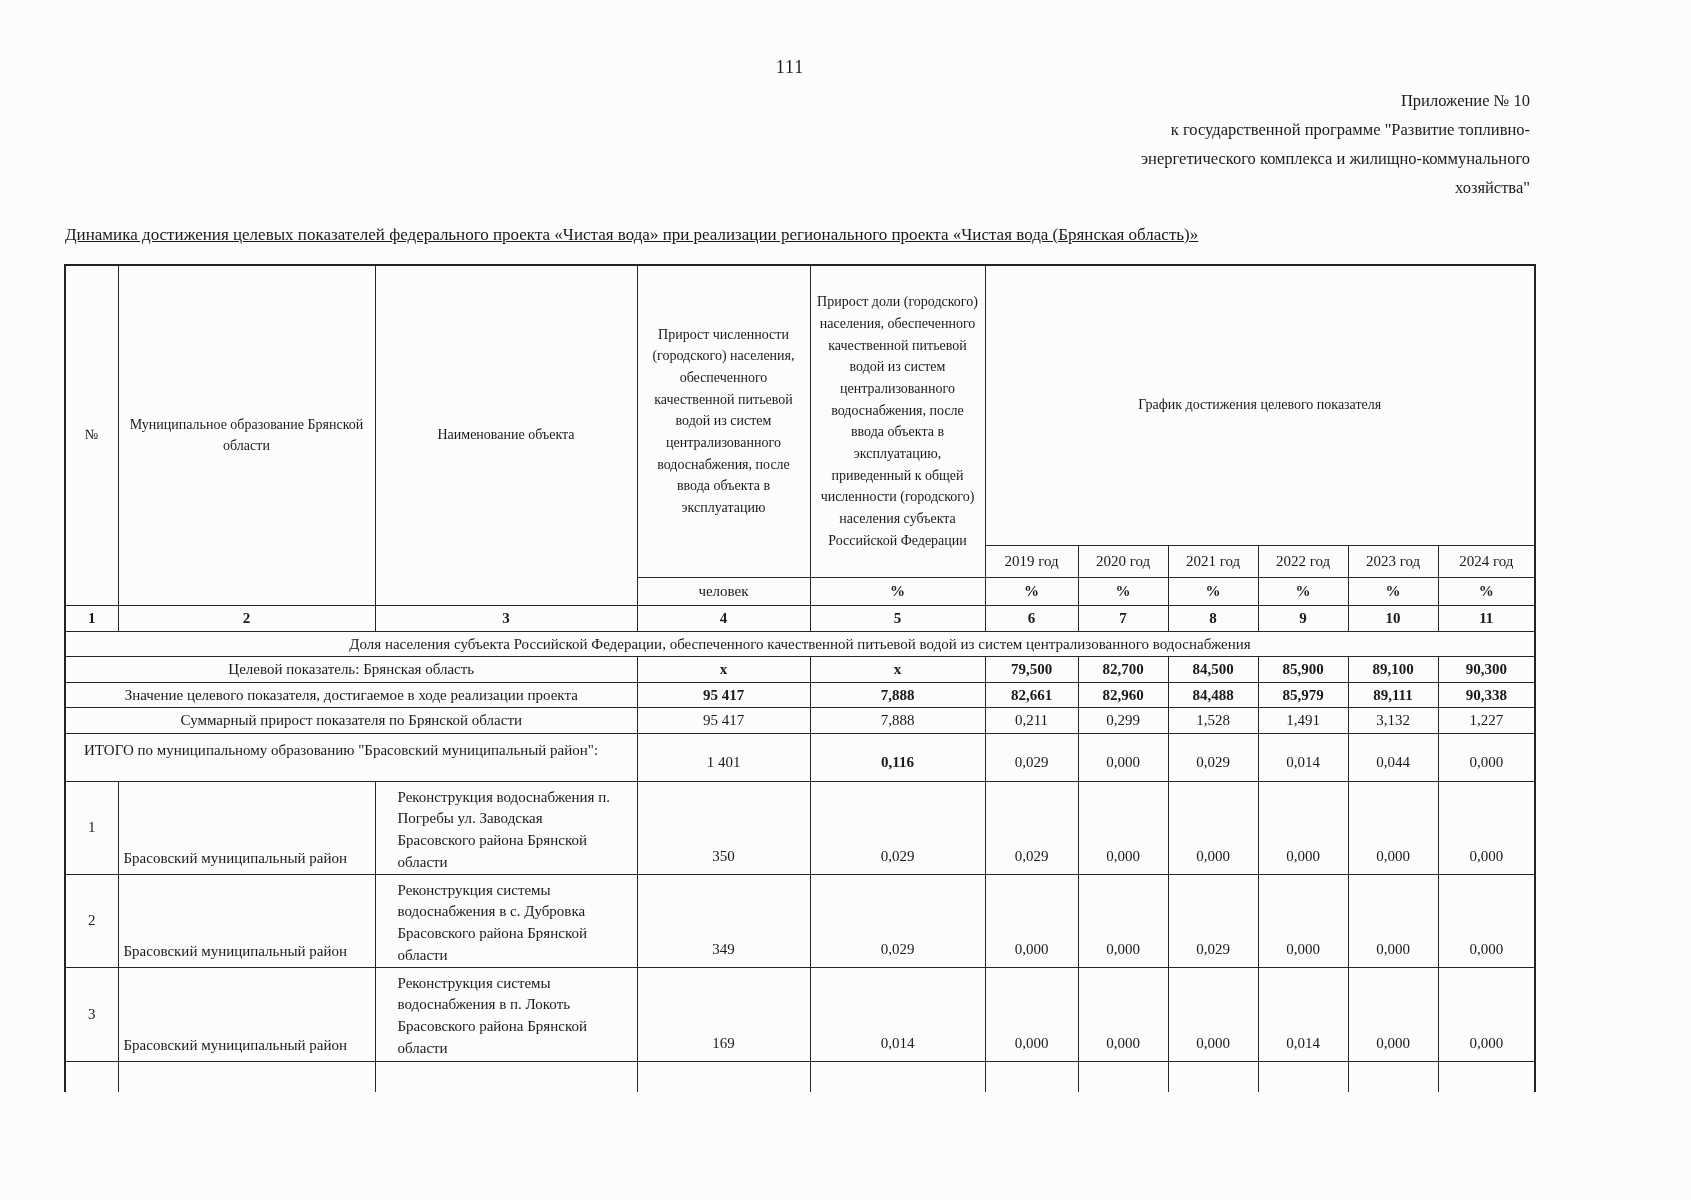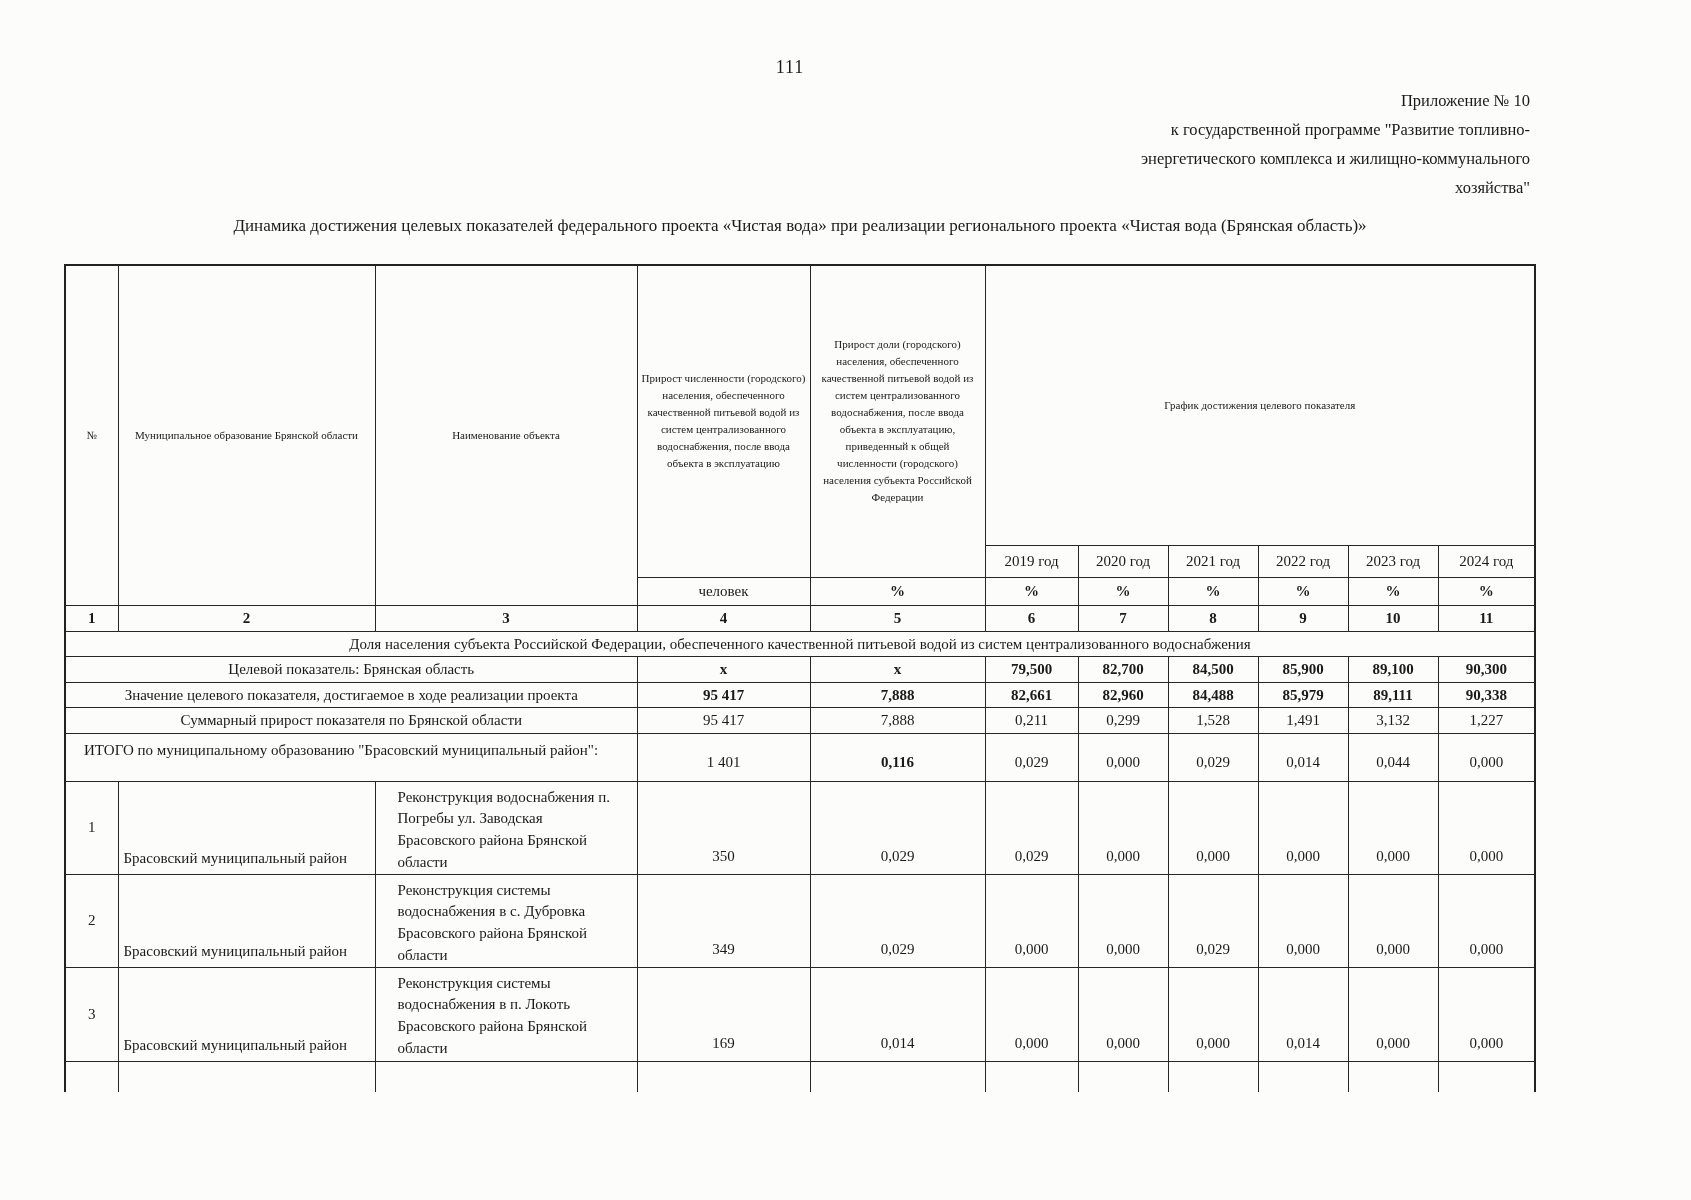--- a/index.html
+++ b/index.html
@@ -14,38 +14,38 @@
   .page { position:absolute; inset:0; }
   .page-number {
     position:absolute; top:57px; left:0; width:1580px;
     text-align:center; font-size:18px; letter-spacing:1px;
   }
   .appendix {
     position:absolute; top:86px; right:161px;
     text-align:right; font-size:16.5px; line-height:29px;
   }
   .doc-title {
-    position:absolute; top:216px; left:65px; width:1470px;
-    text-align:center; font-size:17px;
+    position:absolute; top:225px; left:65px; width:1470px;
+    text-align:left; font-size:17px;text-decoration:underline;
   }
   .table-wrap {
     position:absolute; top:264px; left:64px;
     width:1474px; height:828px; overflow:hidden;
   }
   table {
     border-collapse:collapse; table-layout:fixed;
     width:1470px; border:2px solid #222;
   }
   td {
     border:1px solid #262626;
     font-size:15px; line-height:1.5;
     vertical-align:middle; text-align:center;
     padding:1px 4px; overflow:hidden;
   }
-  .hdr  { font-size:11px; line-height:1.55;text-align:center; }
+  .hdr  { font-size:14px; line-height:1.55;text-align:center; }
   .tl   { text-align:center; }
   .b    { font-weight:bold; }
   .sect { font-weight:normal; font-size:15px; }
   .num  { vertical-align:middle; }
   .muni { text-align:left; vertical-align:bottom; padding:4px 5px 4px; }
   .obj  { text-align:left; vertical-align:top; padding:5px 22px 0; line-height:1.45; }
   .val  { vertical-align:bottom; padding-bottom:6px; }
   .itogo-label { text-align:left; vertical-align:top; padding:5px 18px; }
   .itogo-val   { vertical-align:bottom; padding-bottom:7px; }
   .stub td { border-bottom:none; }

